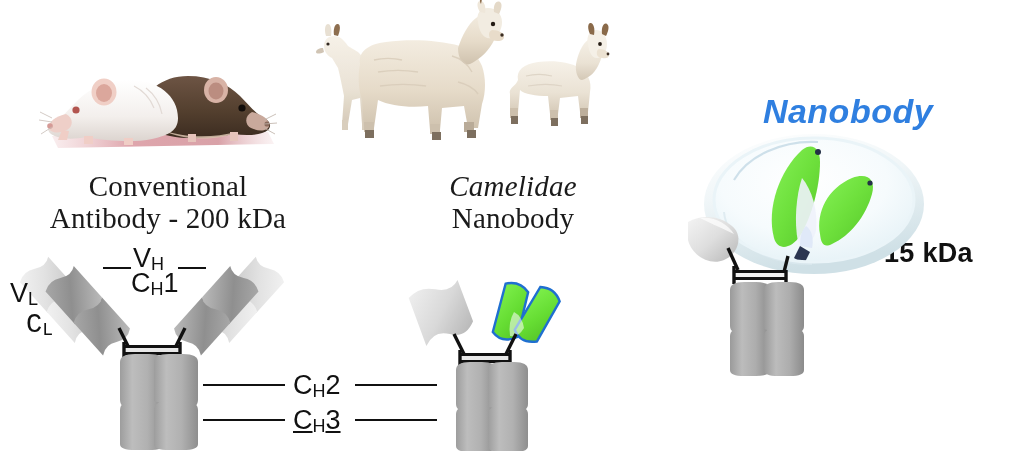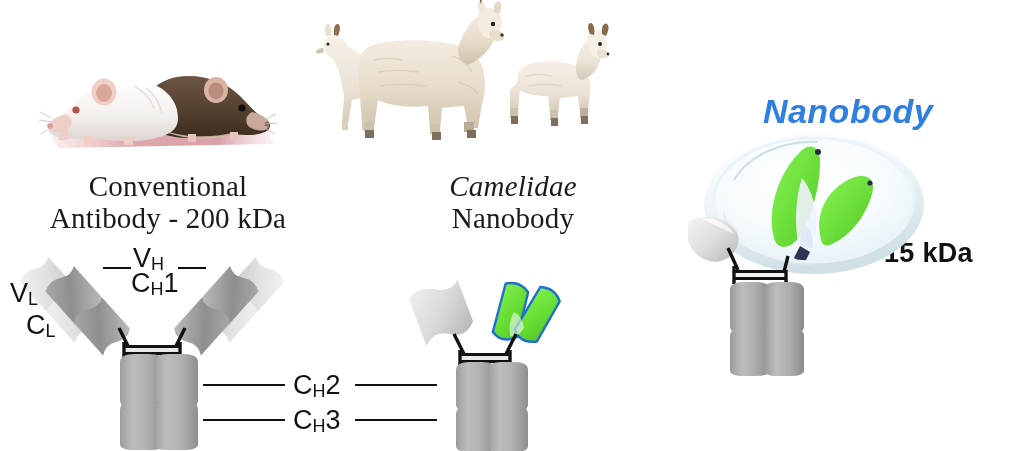--- a/index.html
+++ b/index.html
@@ -21,25 +21,25 @@
   #nanobody-title{position:absolute;left:718px;top:92px;width:260px;
         text-align:center;font-size:34px;font-weight:bold;font-style:italic;
         color:#2f7fe0;letter-spacing:0.5px;}
   #kda-label{position:absolute;left:884px;top:238px;font-size:27px;
         font-weight:bold;color:#111;letter-spacing:0.3px;}
 
   
   .dlabel{position:absolute;font-size:27px;color:#111;white-space:nowrap;}
   .dlabel sub{font-size:18px;vertical-align:-3px;}
   #lbl-vl{left:10px;top:278px;}
-  #lbl-cl{left:26px;top:310px;}
+  #lbl-cl{left:26px;top:310px;font-family:Liberation Mono, monospace;}
   #lbl-vh{left:133px;top:243px;}
   #lbl-ch1{left:131px;top:268px;}
   #lbl-ch2{left:293px;top:370px;}
-  #lbl-ch3{left:293px;top:405px;}
+  #lbl-ch3{left:293px;top:405px;text-decoration:underline;}
 
   .leader{position:absolute;height:0;border-top:2.5px solid #111;}
   #ld-vh-l{left:103px;top:267px;width:28px;}
   #ld-vh-r{left:178px;top:267px;width:28px;}
   #ld-ch2-l{left:203px;top:384px;width:82px;}
   #ld-ch2-r{left:355px;top:384px;width:82px;}
   #ld-ch3-l{left:203px;top:419px;width:82px;}
   #ld-ch3-r{left:355px;top:419px;width:82px;}
 
   svg{display:block;overflow:visible;}

